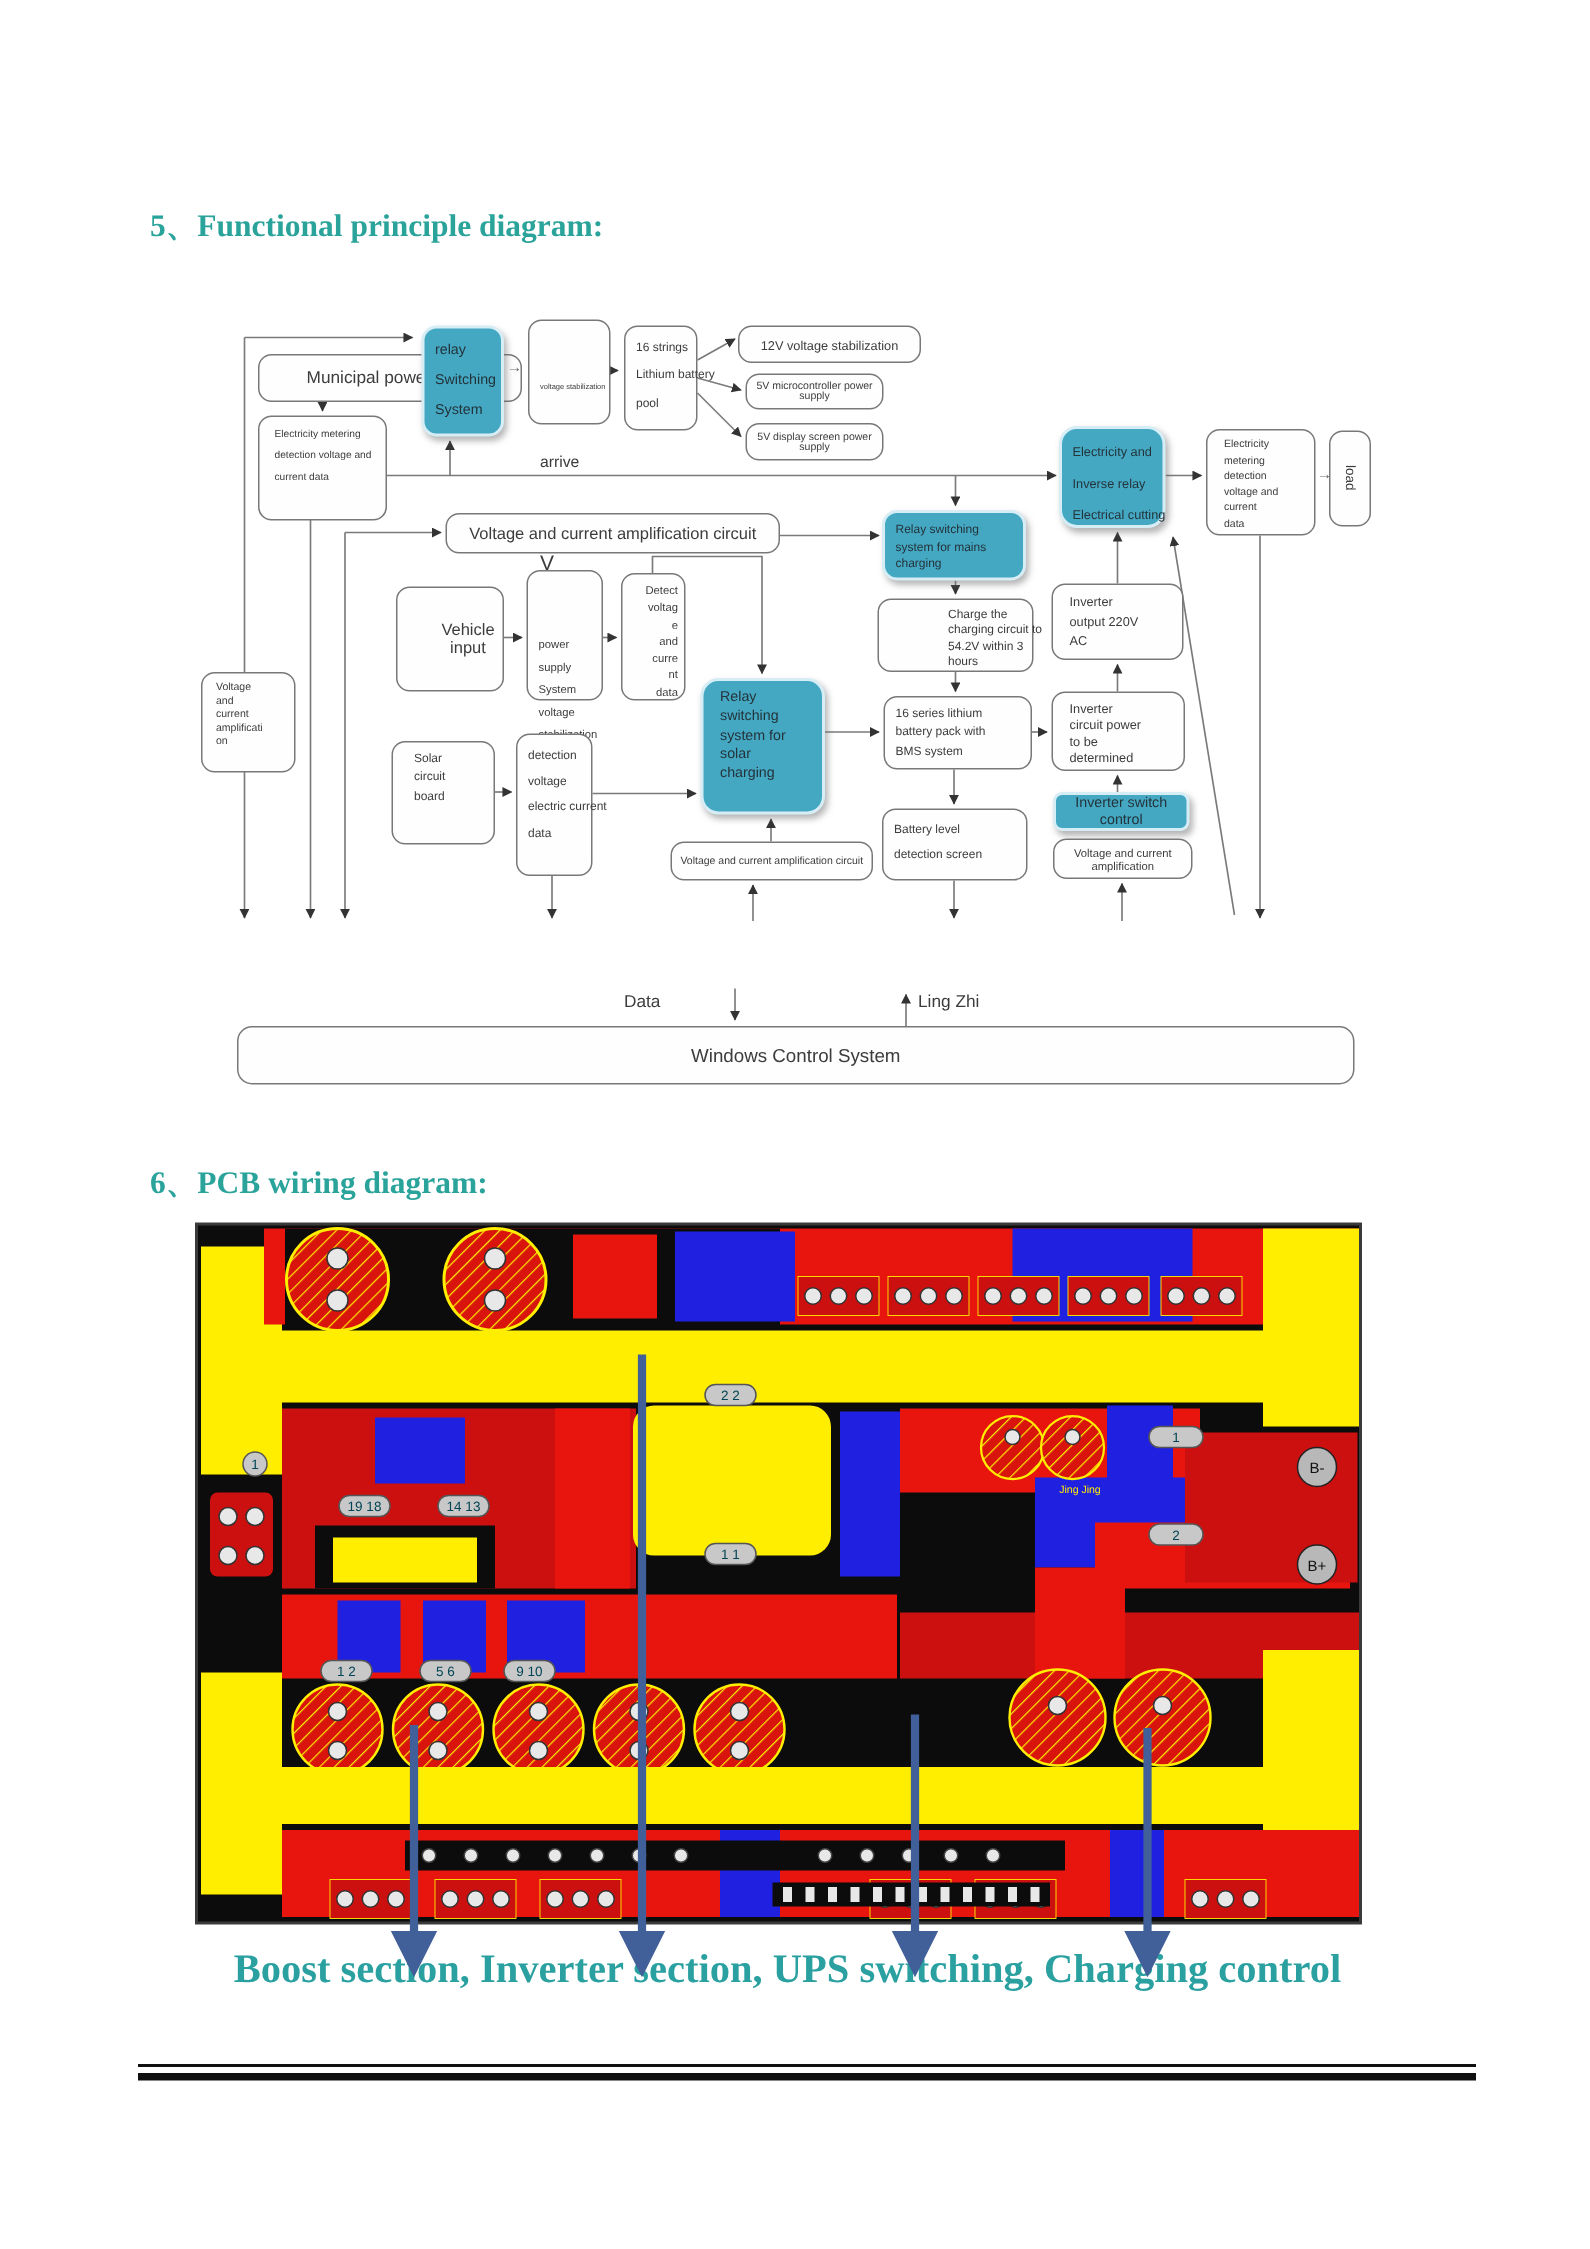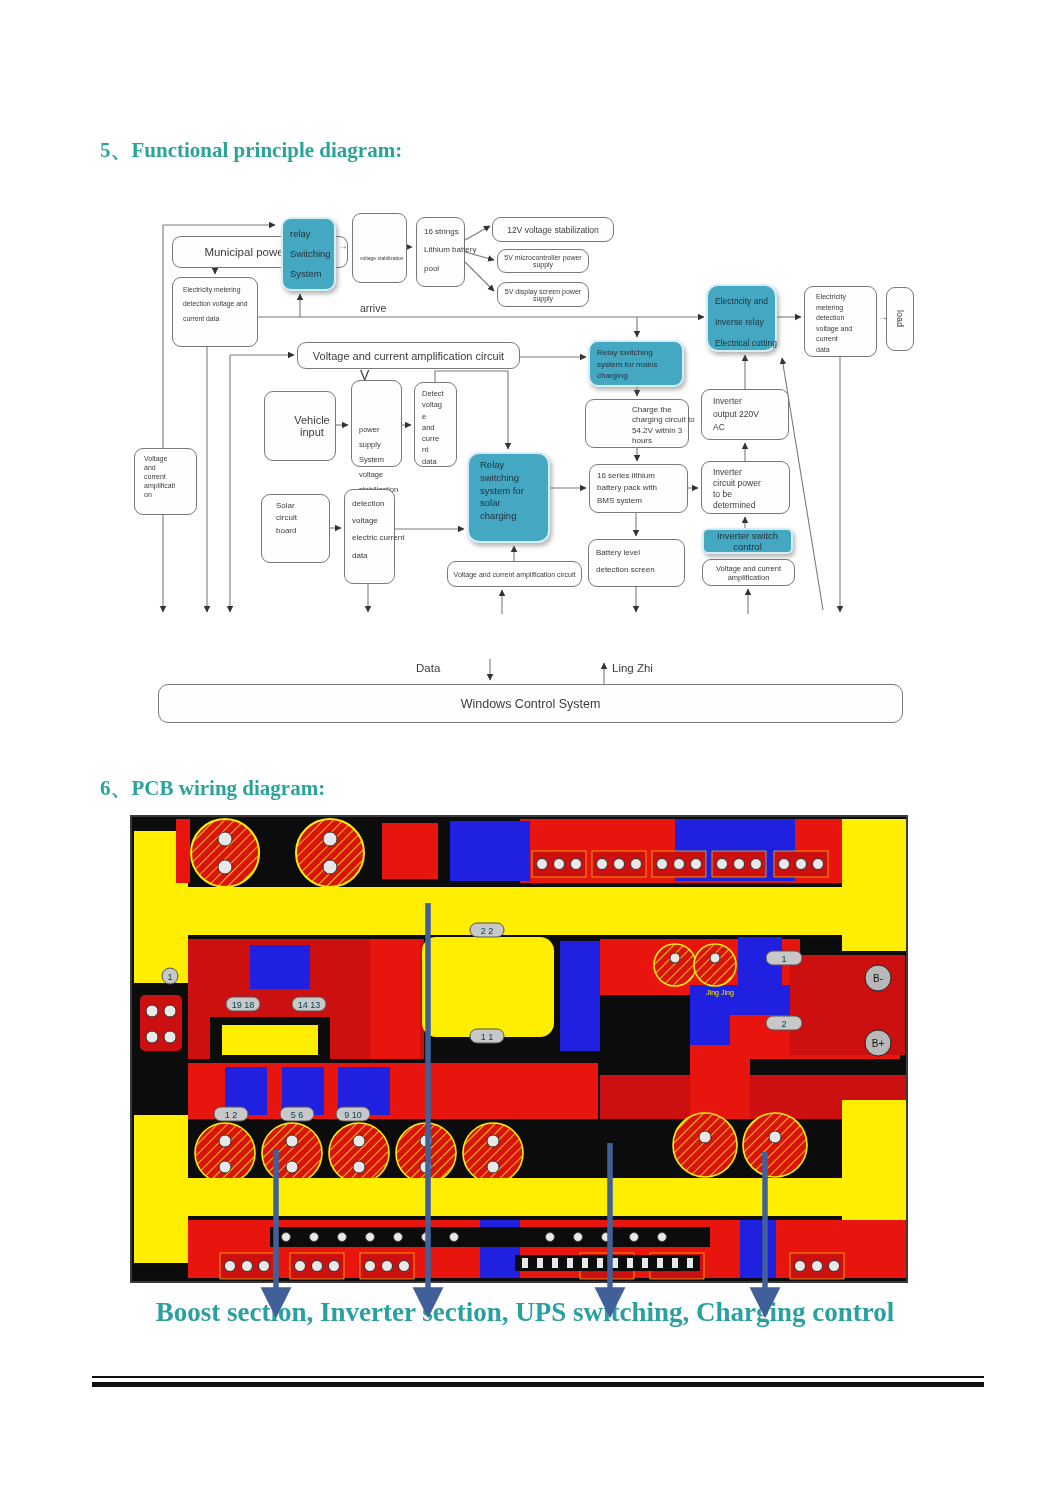--- a/index.html
+++ b/index.html
@@ -131,21 +131,21 @@
 
   <div class="fbox c" style="left:264px;top:391px;width:72px;height:70px;font-size:11px;padding-left:24px;">Vehicle input</div>
 
   <div class="fbox l nowrap" style="left:351px;top:380px;width:51px;height:87px;">
     <span style="display:block;font-size:7.5px;line-height:2.0;white-space:pre-line;">power supply
 System voltage
 stabilization</span>
     <span style="display:block;font-size:10.5px;margin-top:6px;">arrive</span>
   </div>
 
-  <div class="fbox l nowrap" style="left:414px;top:382px;width:43px;height:85px;font-size:7.5px;line-height:1.5;">Detect
+  <div class="fbox l nowrap" style="left:414px;top:382px;width:43px;height:85px;font-size:7.5px;line-height:1.5;text-align:right;">Detect
 voltag
 e
 and
 curre
 nt
 data</div>
 
   <div class="fbox l nowrap" style="left:585px;top:399px;width:104px;height:49px;font-size:8px;line-height:1.3;padding-left:46px;">Charge the
 charging circuit to
 54.2V within 3

